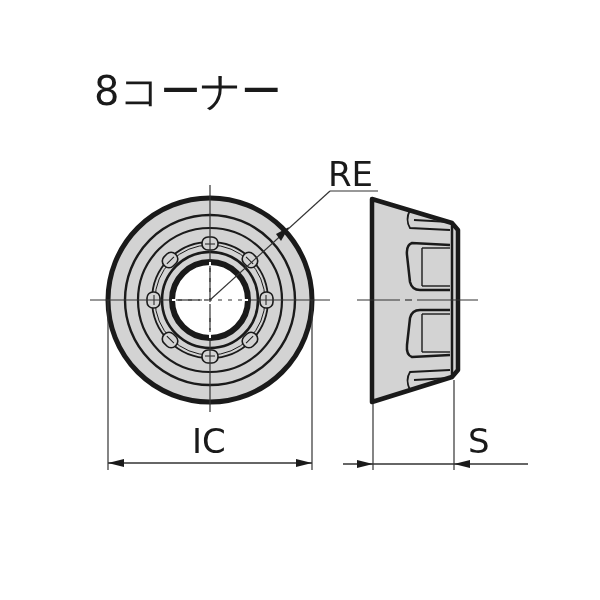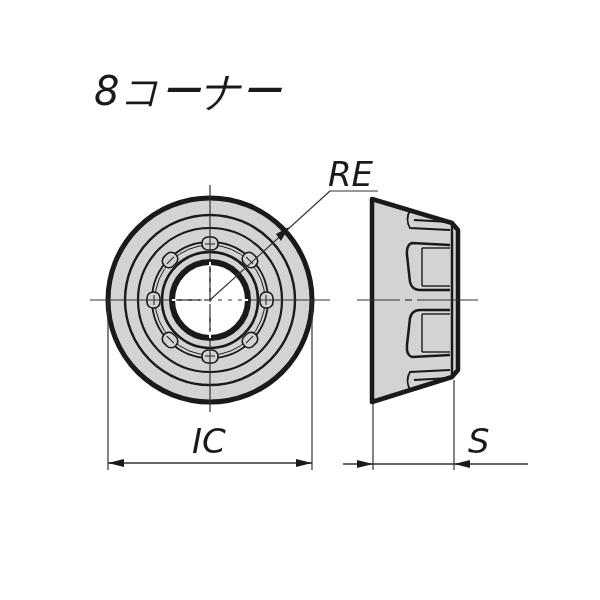--- a/index.html
+++ b/index.html
@@ -1,17 +1,17 @@
 <!DOCTYPE html>
 <html><head>
   <meta charset="utf-8">
   <style>
     html, body { margin: 0; padding: 0; background: #ffffff; }
     body { width: 600px; height: 600px; position: relative; overflow: hidden; }
-    .stage { position: absolute; left: 0; top: 0; width: 600px; height: 600px; font-style: italic; }
+    .stage { position: absolute; left: 0; top: 0; width: 600px; height: 600px; }
     svg { display: block; }
     .title-text { font-family: "DejaVu Sans", sans-serif; font-size: 40px; fill: #1a1a1a; }
     .dim-label { font-family: "DejaVu Sans", sans-serif; font-size: 34px; fill: #1a1a1a; }
   </style>
 </head>
 <body>
 
 <div class="stage">
 <svg width="600" height="600" viewBox="0 0 600 600" xmlns="http://www.w3.org/2000/svg">
 

